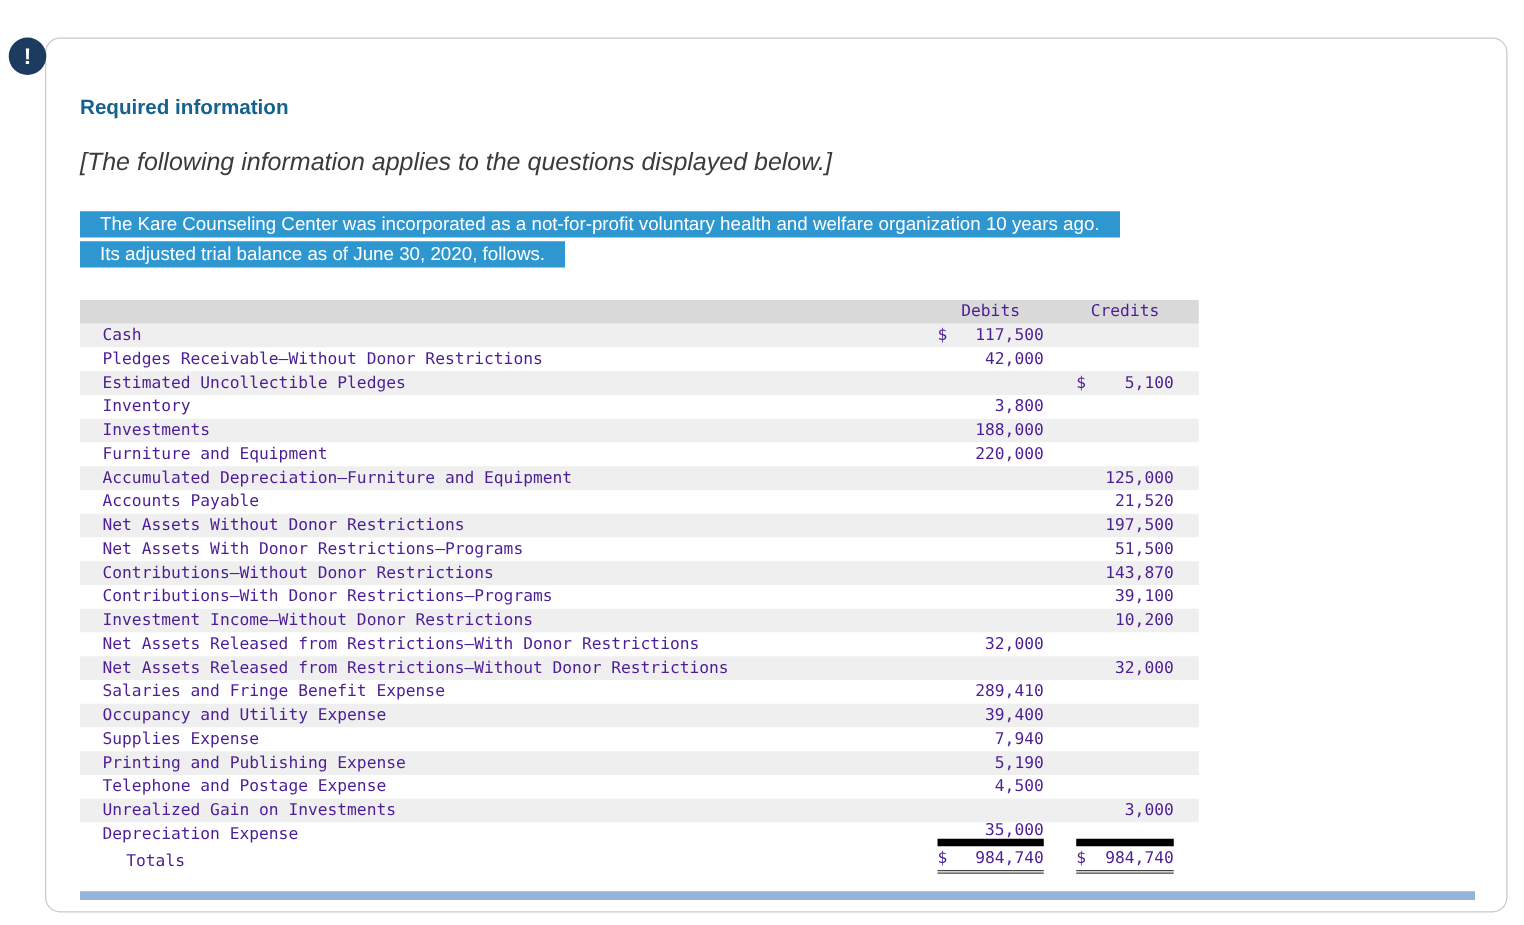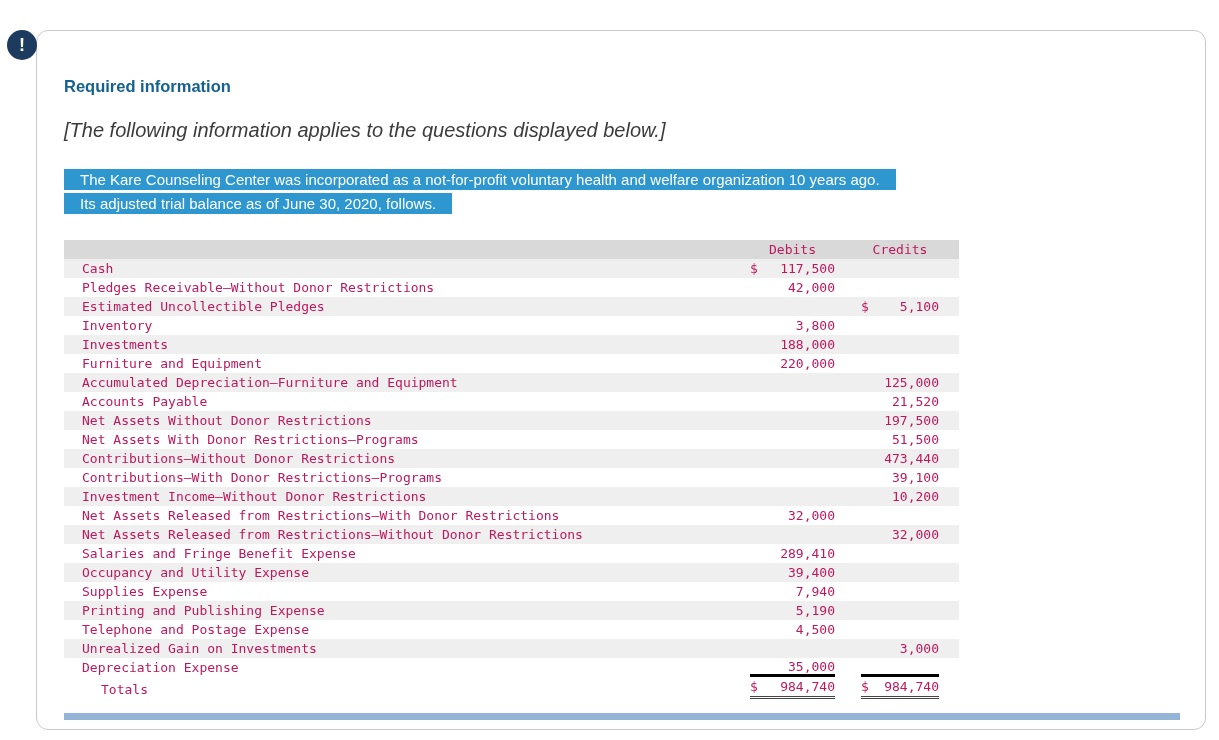--- a/index.html
+++ b/index.html
@@ -22,36 +22,36 @@
 
   .highlight-block { margin-top:26px; font-size:15px; line-height:24px; }
   .highlight-block .hl {
     background:#2e97cf; color:#ffffff; padding:2px 16px;
   }
 
   
   .tb {
     margin-top:24px; width:895px;
     font-family:"DejaVu Sans Mono","Liberation Mono",monospace;
-    font-size:13px; color:#be185d;
+    font-size:13px; color:#4c1d95;
   }
   .trow { display:flex; align-items:center; height:19px; padding-right:20px; }
   .trow.hdr { background:#d9d9d9; }
   .rows-container .trow:nth-child(odd) { background:#efefef; }
   .rows-container .trow:nth-child(even) { background:#ffffff; }
 
   .c-account { flex:1; padding-left:18px; white-space:nowrap; overflow:hidden; }
   .c-debit  { width:85px; display:flex; justify-content:space-between; align-items:center; }
   .c-credit { width:78px; margin-left:26px; display:flex; justify-content:space-between; align-items:center; }
   .c-debit .dol, .c-credit .dol { min-width:0; }
   .c-debit .val, .c-credit .val { margin-left:auto; }
 
   .hdr .c-debit, .hdr .c-credit { justify-content:center; }
 
-  .trow.rule .c-debit, .trow.rule .c-credit { border-bottom:3px solid #000000; height:18px; }
+  .trow.rule .c-debit, .trow.rule .c-credit { border-bottom:6px solid #000000; height:18px; }
 
   .trow.totals { background:#ffffff; height:24px; }
   .trow.totals .c-account { padding-left:37px; }
   .trow.totals .c-debit, .trow.totals .c-credit {
     border-bottom:3px double #444; height:20px; padding-bottom:2px;
   }
 
   .bottom-bar {
     position:absolute; left:27px; right:25px; bottom:9px; height:7px;
     background:#94b4d8;
@@ -202,21 +202,21 @@
 
 
   <div class="trow">
     <div class="c-account">Contributions–Without Donor Restrictions</div>
     <div class="c-debit">
       <span class="dol"></span>
       <span class="val"></span>
     </div>
     <div class="c-credit">
       <span class="dol"></span>
-      <span class="val">473,440</span>
+      <span class="val">143,870</span>
     </div>
   </div>
 
   <div class="trow">
     <div class="c-account">Contributions–With Donor Restrictions–Programs</div>
     <div class="c-debit">
       <span class="dol"></span>
       <span class="val"></span>
     </div>
     <div class="c-credit">

